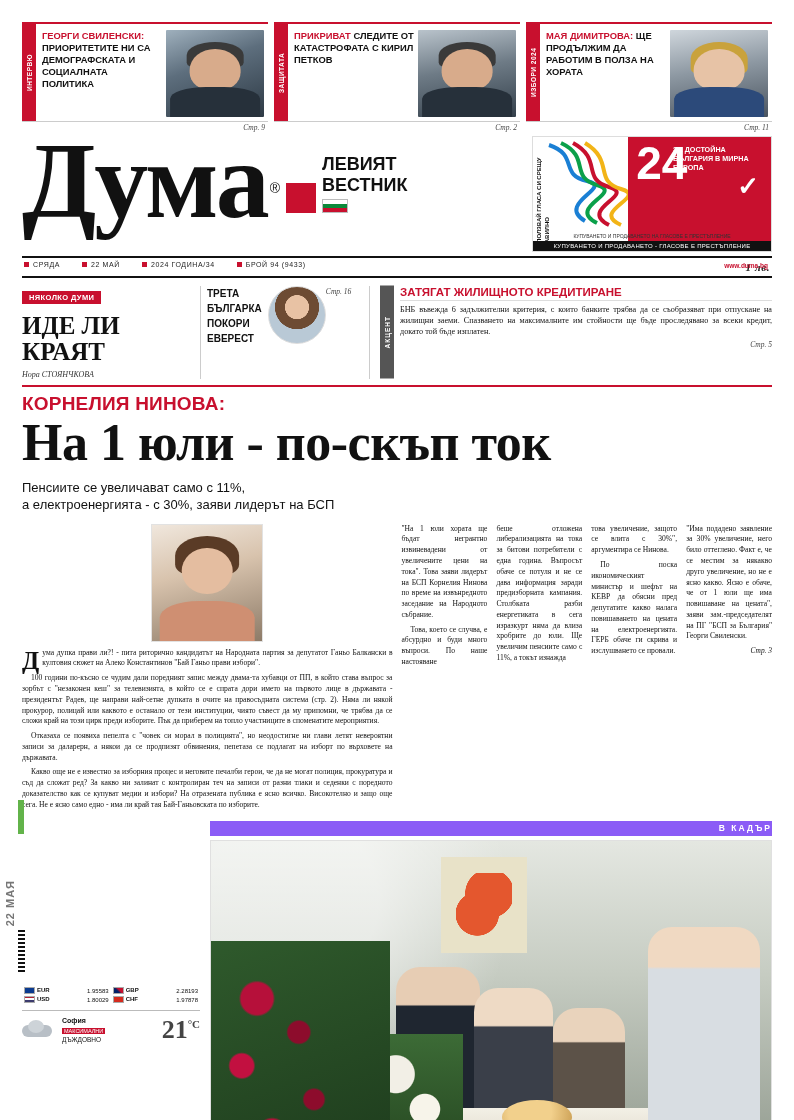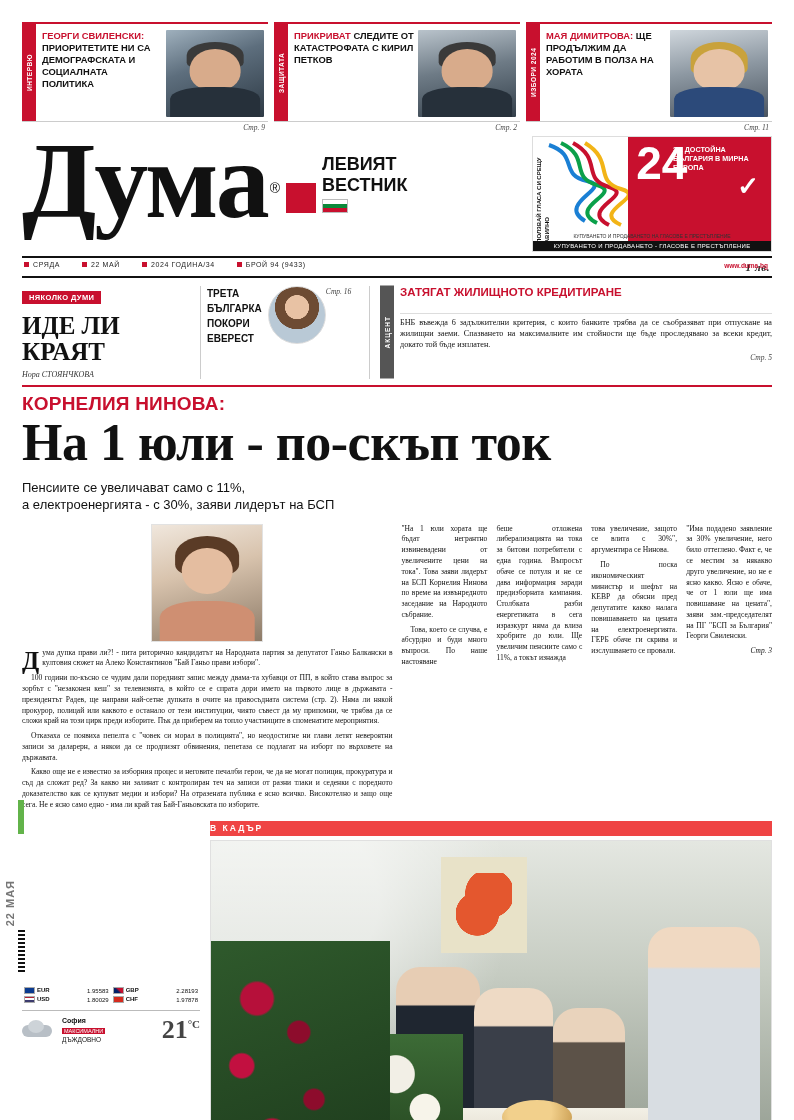--- a/index.html
+++ b/index.html
@@ -318,21 +318,21 @@
     writing-mode: vertical-rl; transform: rotate(180deg);
     display: flex; align-items: center; justify-content: center;
     letter-spacing: 1px;
   }
   .accent-main { flex: 1; }
   .accent-head {
     font-family: "Liberation Sans", sans-serif;
     font-weight: bold; font-size: 11.5px;
     color: #c8102e;
     border-bottom: 1px solid #ddd;
-    padding-bottom: 15px;
+    padding-bottom: 2px;
   }
   .accent-body {
     font-family: "Liberation Serif", serif;
     font-size: 8.2px; line-height: 1.32;
     margin-top: 4px;
     text-align: justify;
   }
   .accent-ref { text-align: right; font-size: 7.5px; font-style: italic; color: #444; margin-top: 3px;}
 
   
@@ -405,26 +405,26 @@
     font-weight: bold;
     float: left;
     line-height: .84;
     padding: 2px 3px 0 0;
   }
   .col-right-ref { text-align: right; font-style: italic; font-size: 7.4px; margin-top: 3px;}
 
   
   .vkadar-bar {
     margin: 6px 22px 0 210px;
-    background: #ef4444;
+    background: #8b5cf6;
     color: #fff;
     font-family: "Liberation Sans", sans-serif;
     font-weight: bold;
     font-size: 8.5px;
-    text-align: left;
+    text-align: right;
     letter-spacing: 2px;
     padding: 2.5px 0;
   }
   .photo-main {
     margin: 4px 22px 0 210px;
     height: 336px;
     position: relative;
     overflow: hidden;
     background: linear-gradient(180deg,#cfd6cf 0%,#b9c2b6 45%,#7d8a7a 100%);
     border: 1px solid #e0e0e0;

